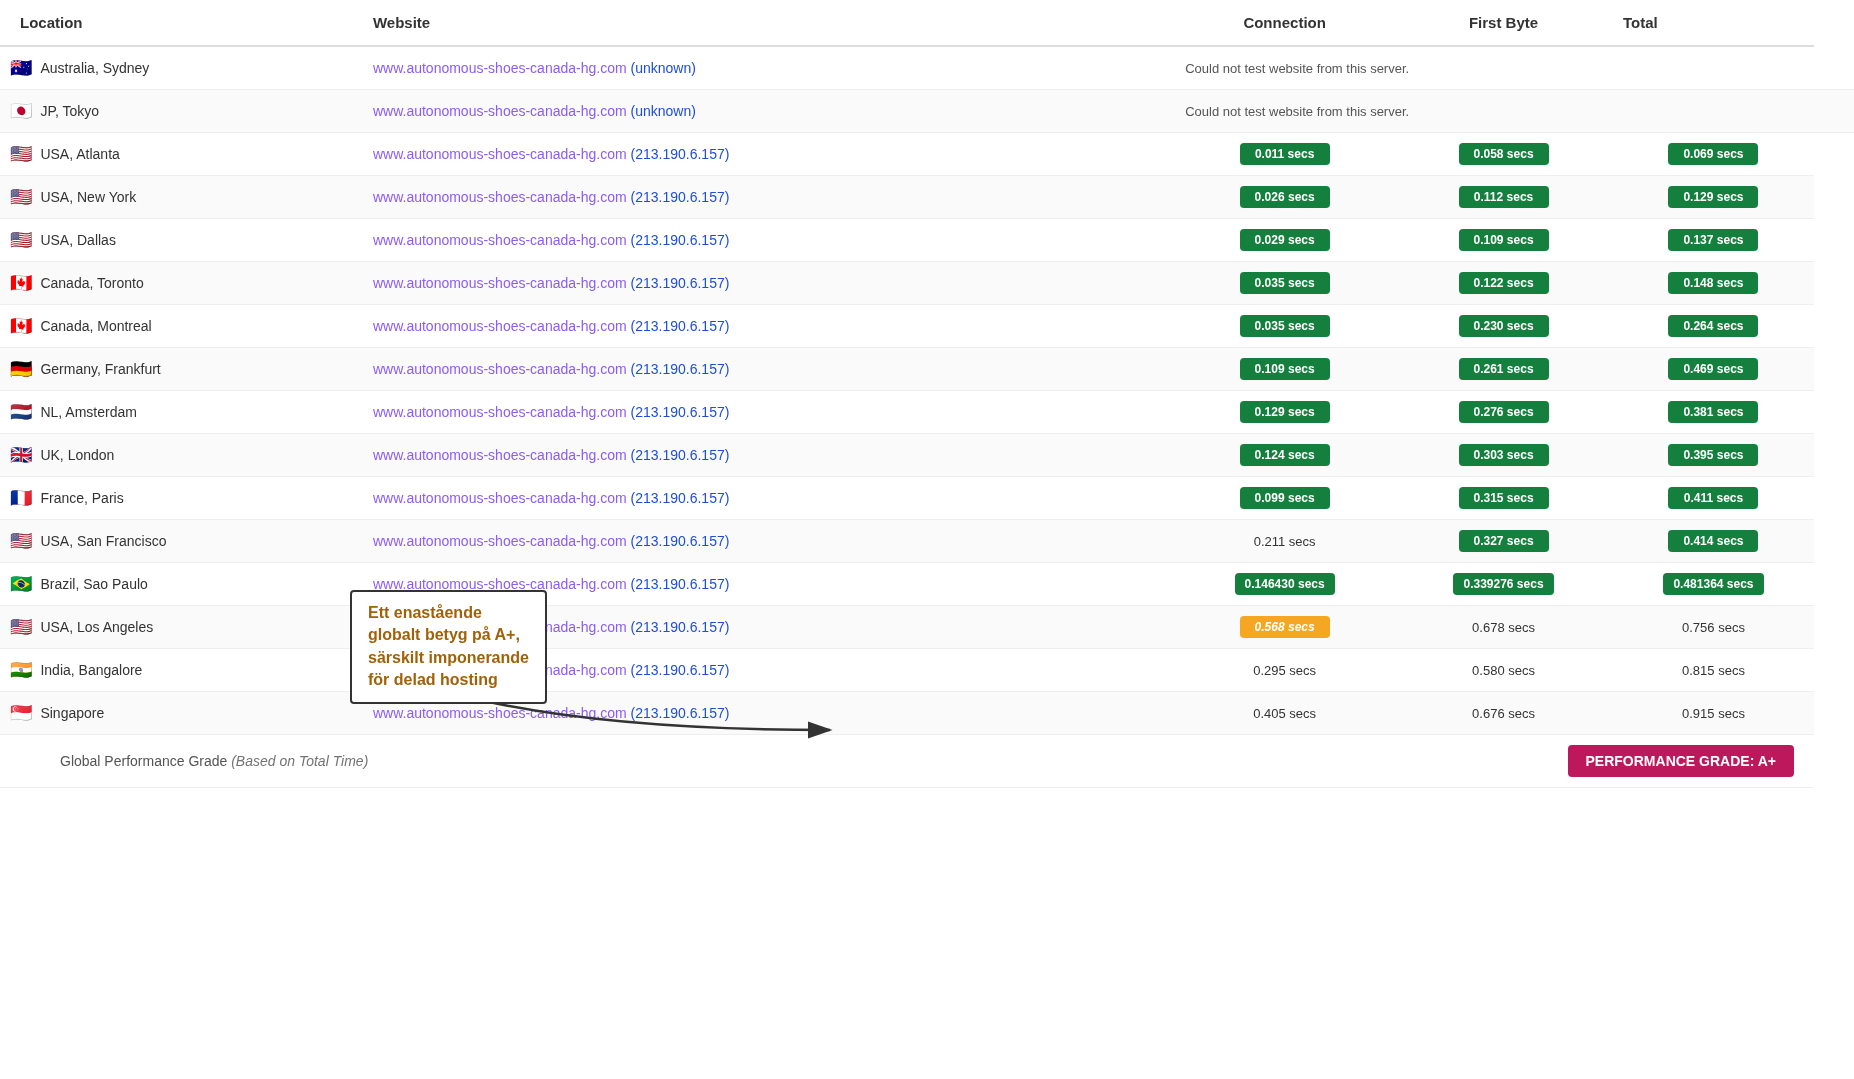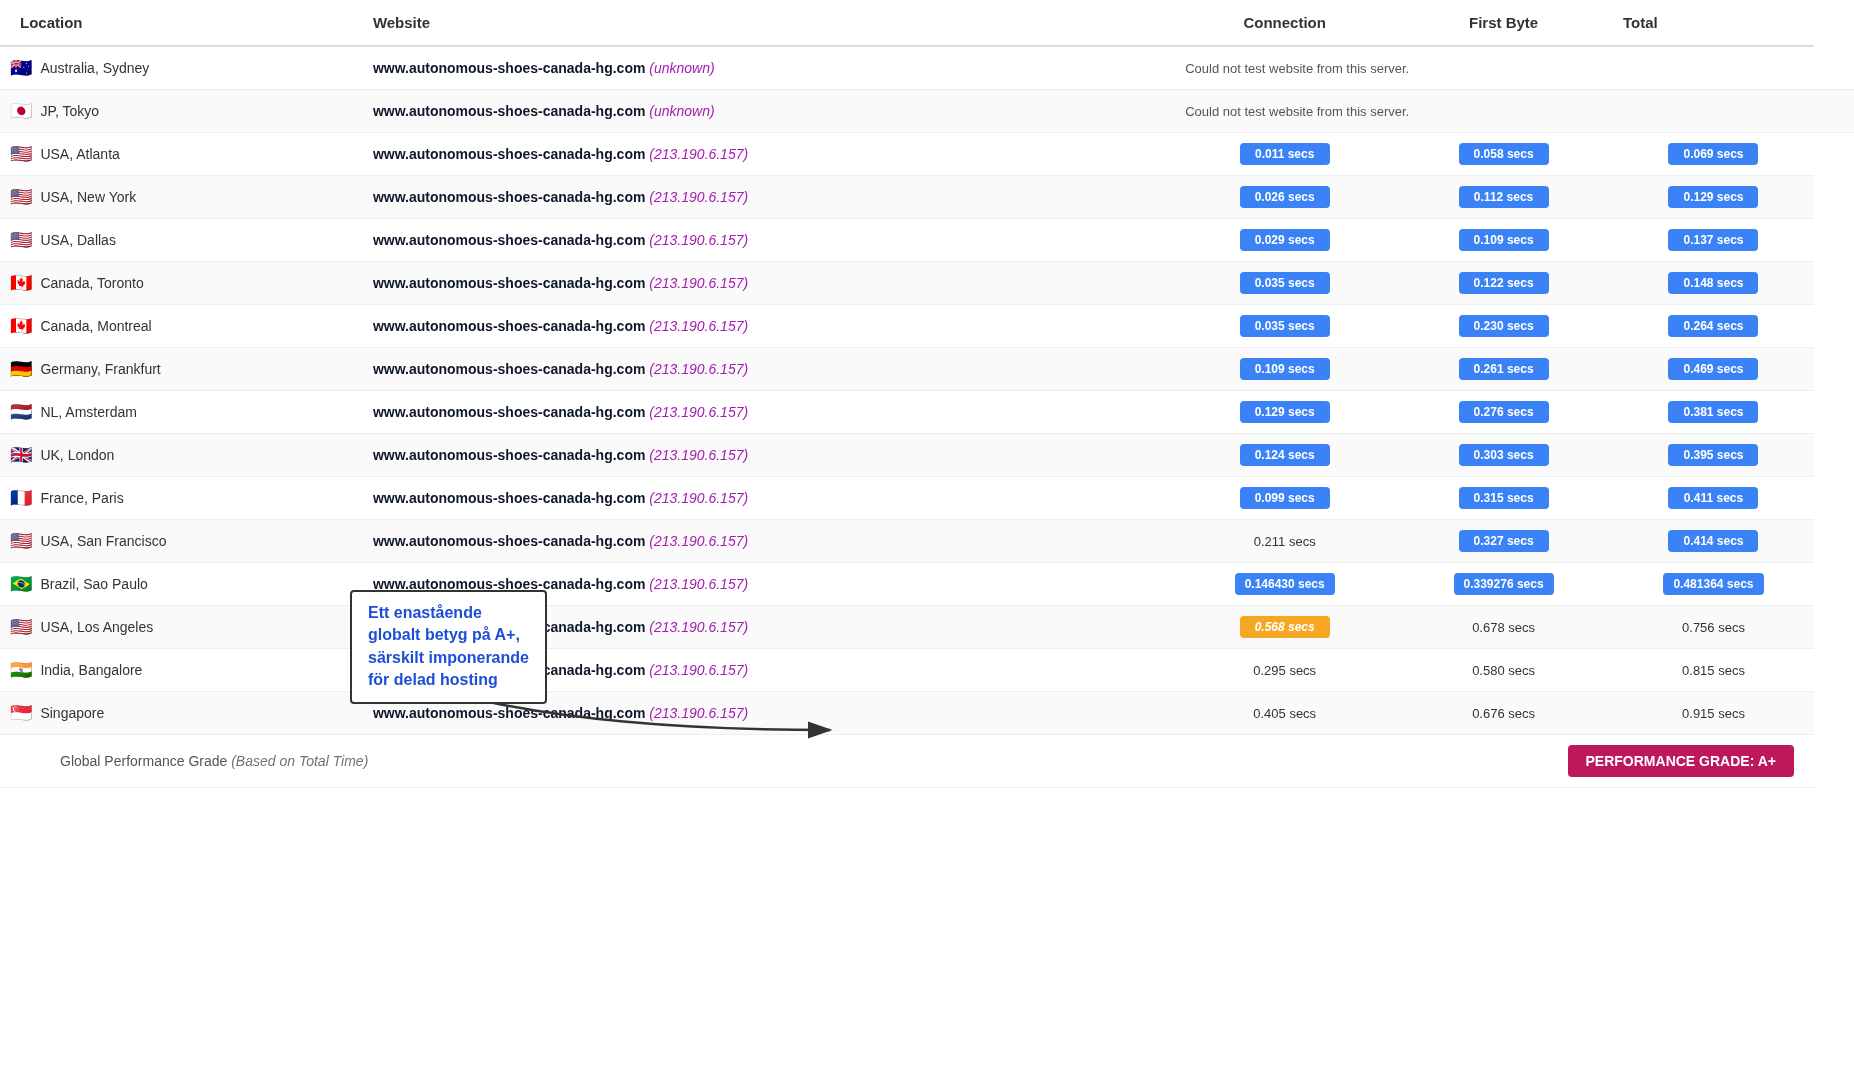--- a/index.html
+++ b/index.html
@@ -24,33 +24,33 @@
     th:first-child { text-align: left; padding-left: 20px; }
     td {
       padding: 10px 10px;
       border-bottom: 1px solid #eee;
       vertical-align: middle;
     }
     td:first-child { padding-left: 10px; }
     tr:nth-child(even) { background: #fafafa; }
     .flag { font-size: 18px; margin-right: 8px; }
     .location-cell { display: flex; align-items: center; }
-    .website-domain { color: #0f172a; font-weight: bold; }
-    .website-ip { color: #a21caf; font-style: italic; }
+    .website-domain { color: #8b5cf6; }
+    .website-ip { color: #1d4ed8; }
     .badge {
       display: inline-block;
       padding: 4px 10px;
       border-radius: 4px;
       color: #fff;
       font-size: 12px;
       font-weight: bold;
       text-align: center;
       min-width: 90px;
     }
-    .badge-green { background: #3b82f6; }
+    .badge-green { background: #15803d; }
     .badge-orange { background: #f5a623; font-style: italic; }
     .badge-performance {
       background: #be185d;
       color: #fff;
       font-weight: bold;
       padding: 8px 18px;
       border-radius: 4px;
       font-size: 14px;
       display: inline-block;
     }
@@ -68,21 +68,21 @@
       position: relative;
       overflow: visible;
     }
     .annotation-wrapper {
       position: absolute;
       left: 340px;
       top: 620px;
       z-index: 20;
     }
     .annotation-text {
-      color: #1d4ed8;
+      color: #a16207;
       font-weight: bold;
       font-size: 16px;
       line-height: 1.4;
       font-family: Arial, sans-serif;
     }
   </style>
 </head>
 <body>
 
 <div class="table-wrapper" style="position:relative;">

